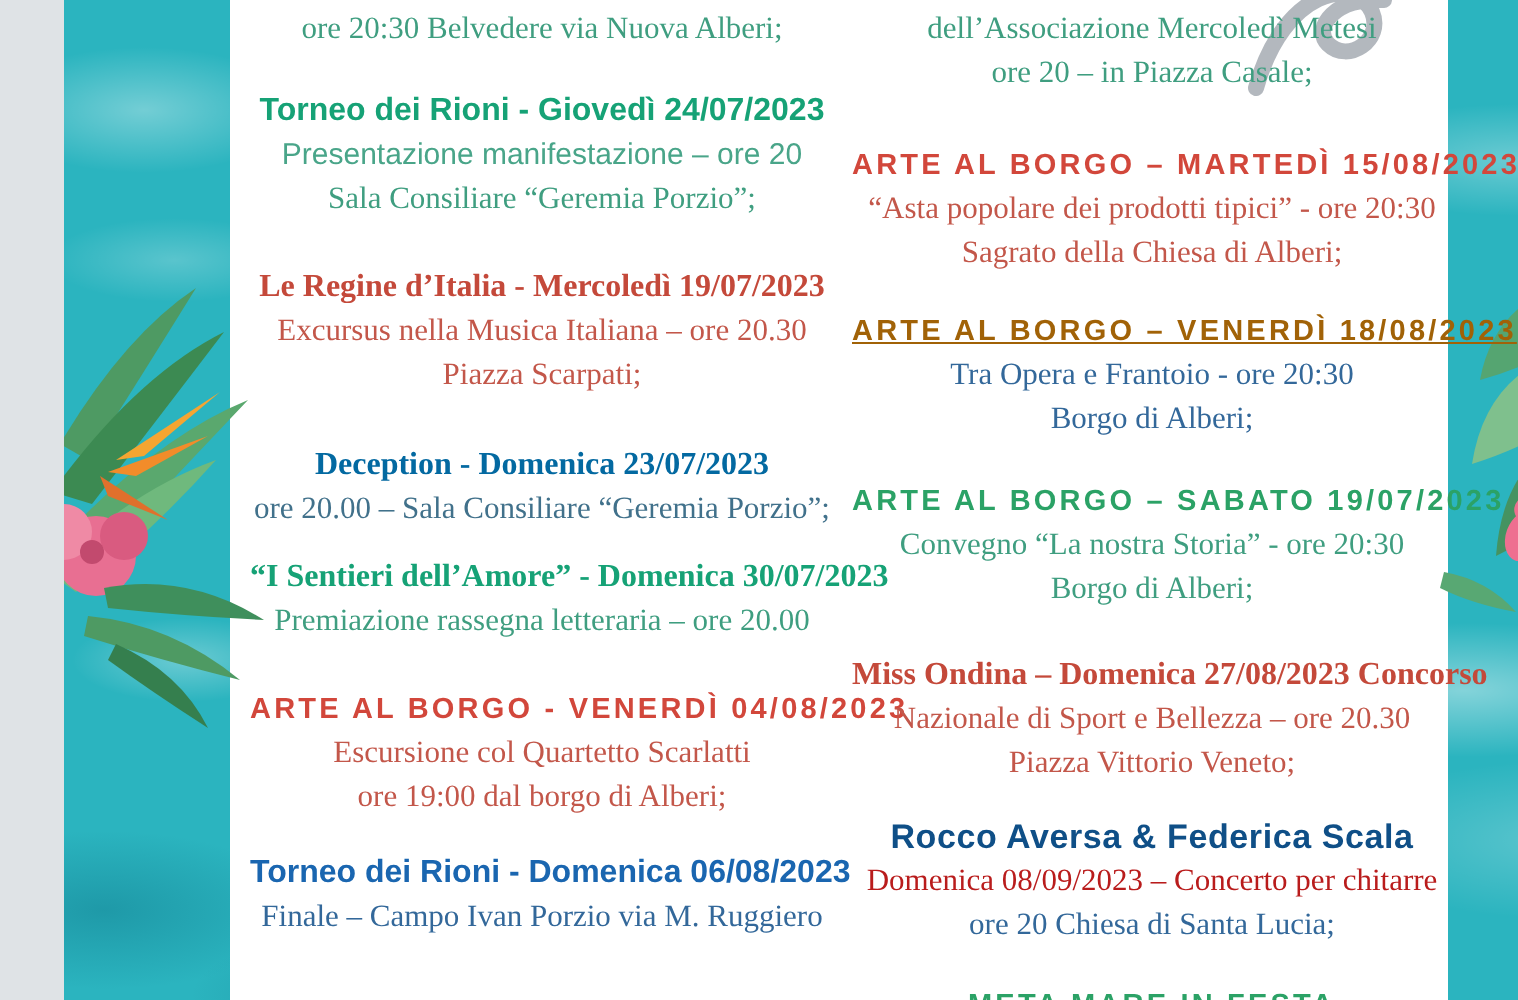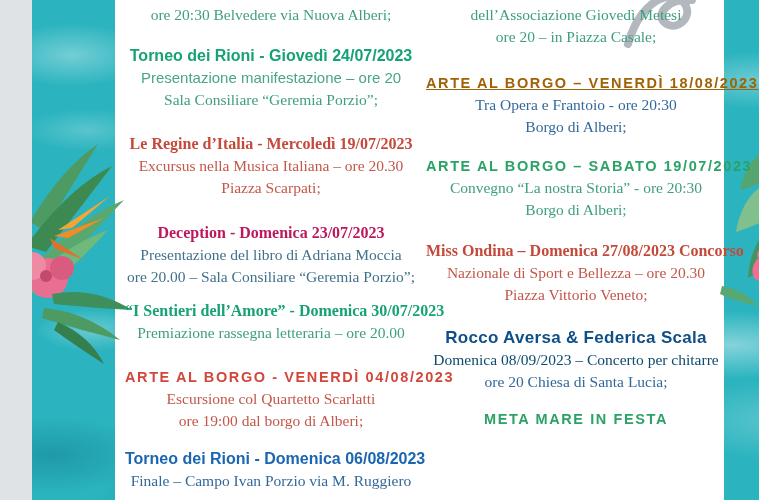--- a/index.html
+++ b/index.html
@@ -114,60 +114,64 @@
         <div class="title style-sans" style="color: rgb(22, 162, 118);">Torneo dei Rioni - Giovedì 24/07/2023</div>
         <div class="line f-sans" style="color: rgb(73, 165, 137);">Presentazione manifestazione – ore 20</div>
         <div class="line f-serif" style="color: rgb(63, 158, 128);">Sala Consiliare “Geremia Porzio”;</div>
       </div>
       <div class="event">
         <div class="title style-serif" style="color: rgb(196, 73, 58);">Le Regine d’Italia - Mercoledì 19/07/2023</div>
         <div class="line f-serif" style="color: rgb(195, 87, 74);">Excursus nella Musica Italiana – ore 20.30</div>
         <div class="line f-serif" style="color: rgb(195, 87, 74);">Piazza Scarpati;</div>
       </div>
       <div class="event">
-        <div class="title style-serif" style="color: #be185d;">Deception - Domenica 23/07/2023</div>
-        <div class="line f-serif" style="color: rgb(65, 113, 139);">Presentazione del libro di Adriana Moccia</div>
+        <div class="title style-serif" style="color: #0369a1;">Deception - Domenica 23/07/2023</div>
         <div class="line f-serif" style="color: rgb(65, 113, 139);">ore 20.00 – Sala Consiliare “Geremia Porzio”;</div>
       </div>
       <div class="event">
         <div class="title style-serif" style="color: rgb(22, 162, 118);">“I Sentieri dell’Amore” - Domenica 30/07/2023</div>
         <div class="line f-serif" style="color: rgb(63, 158, 128);">Premiazione rassegna letteraria – ore 20.00</div>
       </div>
       <div class="event">
         <div class="title style-caps" style="color: rgb(210, 71, 59);">ARTE AL BORGO - VENERDÌ 04/08/2023</div>
         <div class="line f-serif" style="color: rgb(195, 87, 74);">Escursione col Quartetto Scarlatti</div>
         <div class="line f-serif" style="color: rgb(195, 87, 74);">ore 19:00 dal borgo di Alberi;</div>
       </div>
       <div class="event">
         <div class="title style-sans" style="color: rgb(26, 102, 176);">Torneo dei Rioni - Domenica 06/08/2023</div>
         <div class="line f-serif" style="color: rgb(51, 104, 154);">Finale – Campo Ivan Porzio via M. Ruggiero</div>
       </div>
     </div>
   <div class="col col-right" id="col-right">
       <div class="event">
-        <div class="line f-serif" style="color: rgb(63, 158, 128);">dell’Associazione Giovedì Metesi</div>
+        <div class="line f-serif" style="color: rgb(63, 158, 128);">dell’Associazione Mercoledì Metesi</div>
         <div class="line f-serif" style="color: rgb(63, 158, 128);">ore 20 – in Piazza Casale;</div>
+      </div>
+      <div class="event">
+        <div class="title style-caps" style="color: rgb(210, 71, 59);">ARTE AL BORGO – MARTEDÌ 15/08/2023</div>
+        <div class="line f-serif" style="color: rgb(195, 87, 74);">“Asta popolare dei prodotti tipici” - ore 20:30</div>
+        <div class="line f-serif" style="color: rgb(195, 87, 74);">Sagrato della Chiesa di Alberi;</div>
       </div>
       <div class="event">
         <div class="title style-caps" style="color: #a16207; text-decoration: underline;">ARTE AL BORGO – VENERDÌ 18/08/2023</div>
         <div class="line f-serif" style="color: rgb(51, 104, 154);">Tra Opera e Frantoio - ore 20:30</div>
         <div class="line f-serif" style="color: rgb(51, 104, 154);">Borgo di Alberi;</div>
       </div>
       <div class="event">
         <div class="title style-caps" style="color: rgb(43, 162, 102);">ARTE AL BORGO – SABATO 19/07/2023</div>
         <div class="line f-serif" style="color: rgb(63, 158, 128);">Convegno “La nostra Storia” - ore 20:30</div>
         <div class="line f-serif" style="color: rgb(63, 158, 128);">Borgo di Alberi;</div>
       </div>
       <div class="event">
         <div class="title style-serif" style="color: rgb(196, 73, 58);">Miss Ondina – Domenica 27/08/2023  Concorso</div>
         <div class="line f-serif" style="color: rgb(195, 87, 74);">Nazionale di Sport e Bellezza – ore 20.30</div>
         <div class="line f-serif" style="color: rgb(195, 87, 74);">Piazza Vittorio Veneto;</div>
       </div>
       <div class="event">
         <div class="title style-rounded" style="color: rgb(15, 79, 135);">Rocco Aversa &amp; Federica Scala</div>
-        <div class="line f-serif" style="color: #0c4a6e;">Domenica 08/09/2023 – Concerto per chitarre</div>
+        <div class="line f-serif" style="color: #b91c1c;">Domenica 08/09/2023 – Concerto per chitarre</div>
         <div class="line f-serif" style="color: rgb(51, 104, 154);">ore 20  Chiesa di Santa Lucia;</div>
       </div>
       <div class="event">
         <div class="title style-caps" style="color: rgb(43, 162, 102);">META MARE IN FESTA</div>
       </div>
     </div>
 </div>
 
 </body></html>

